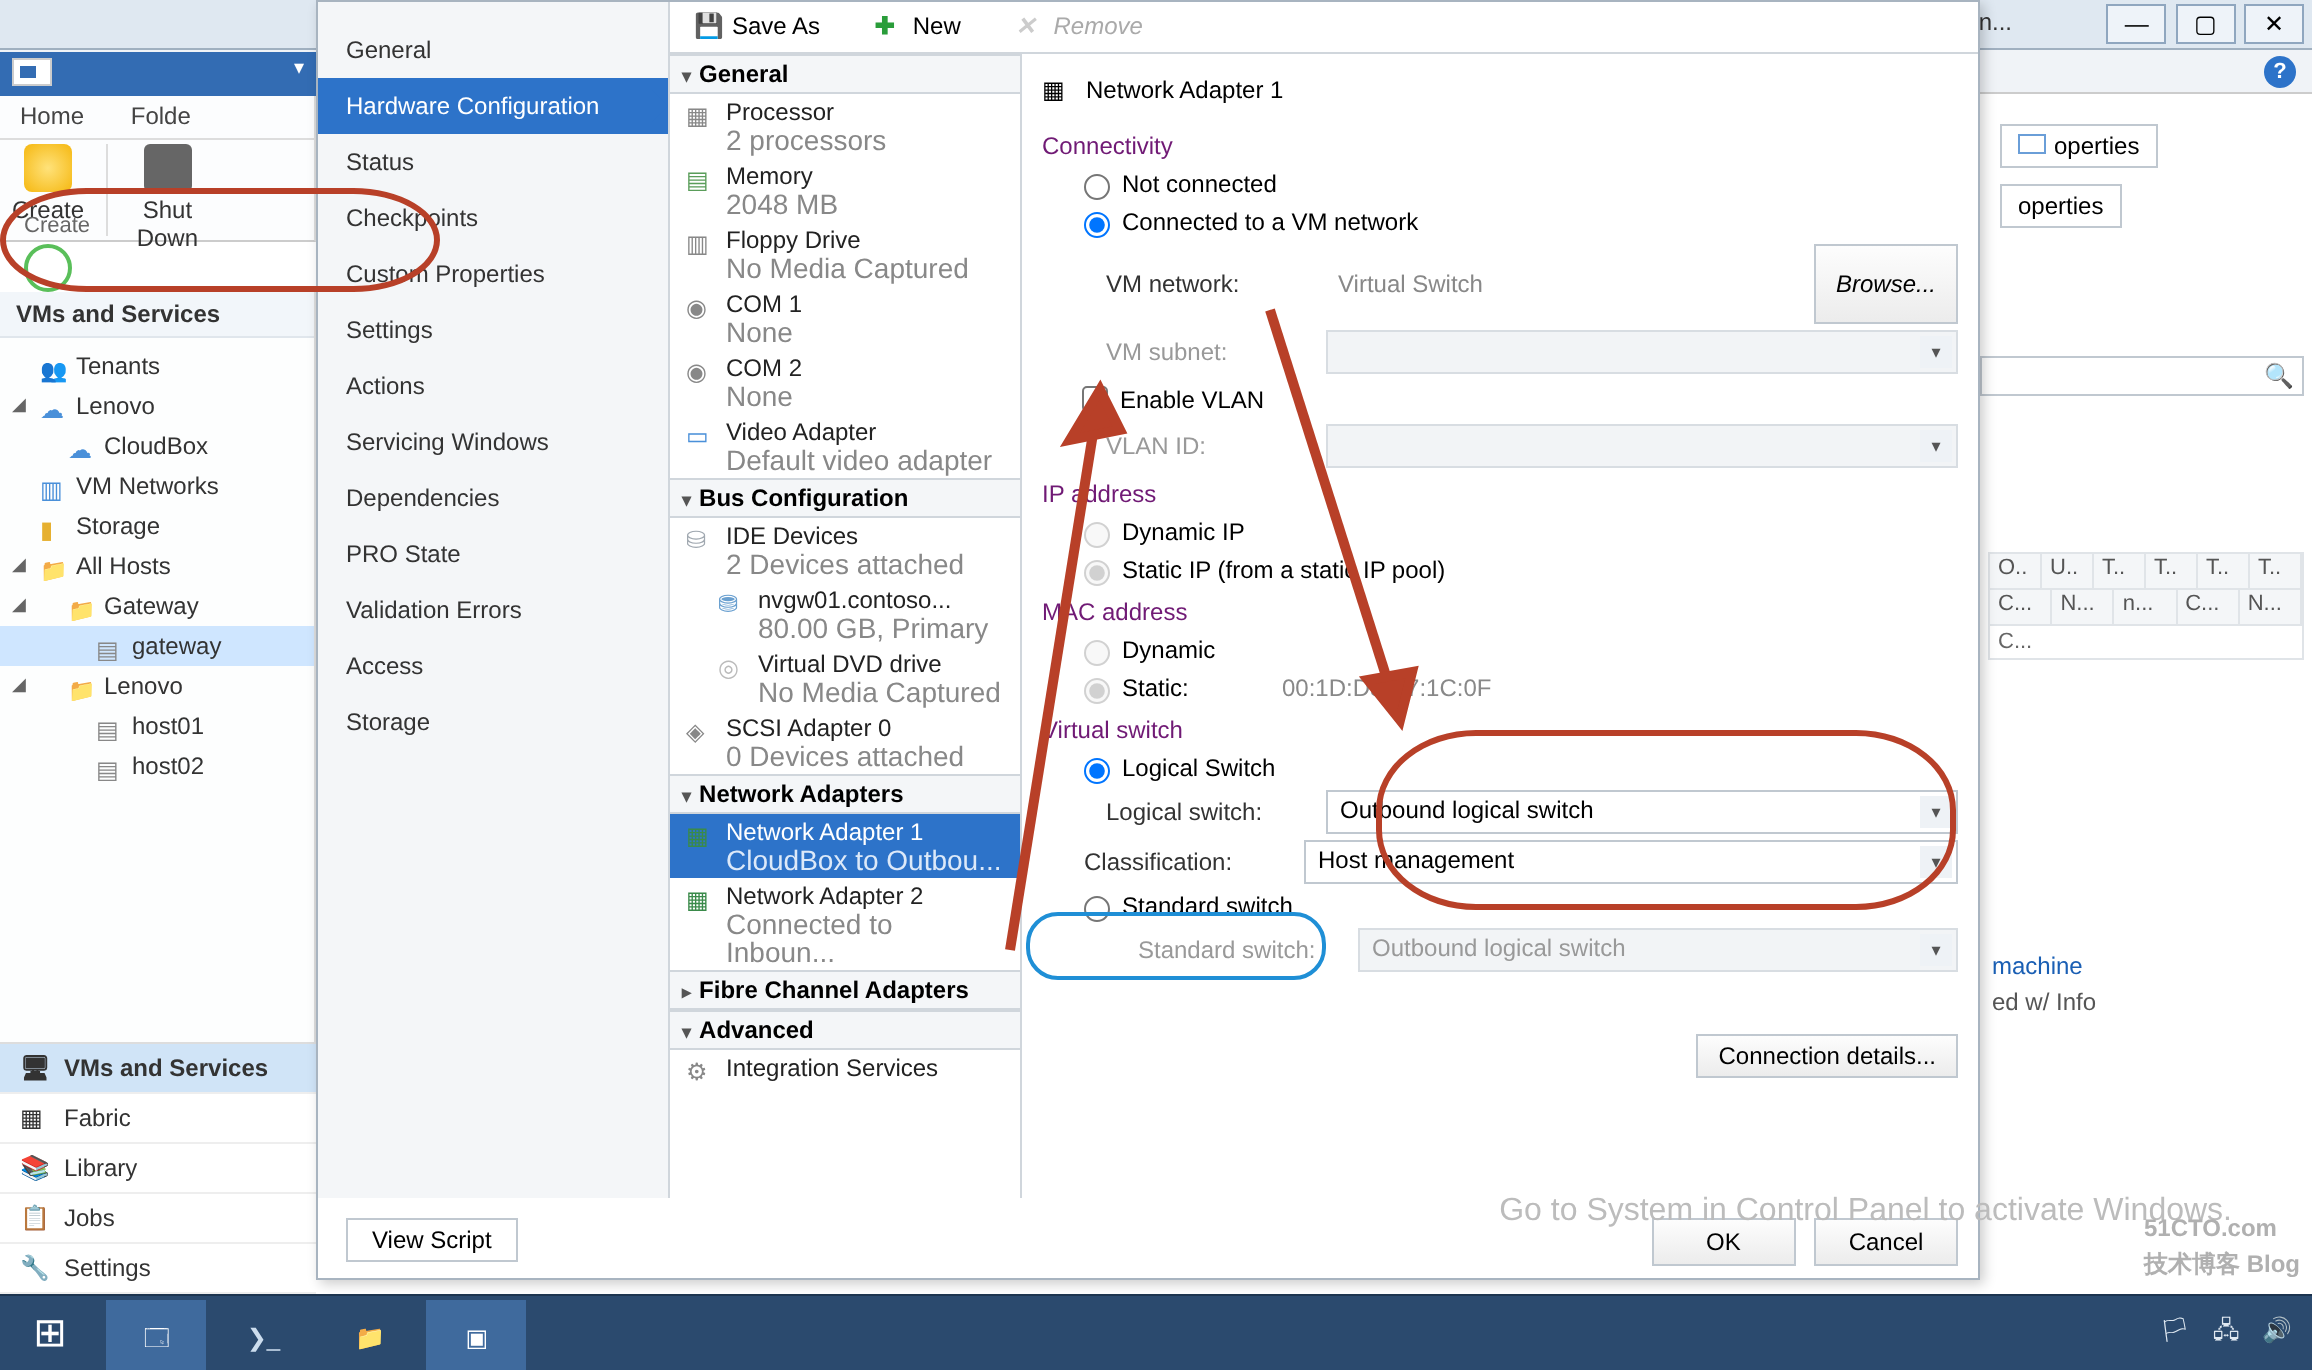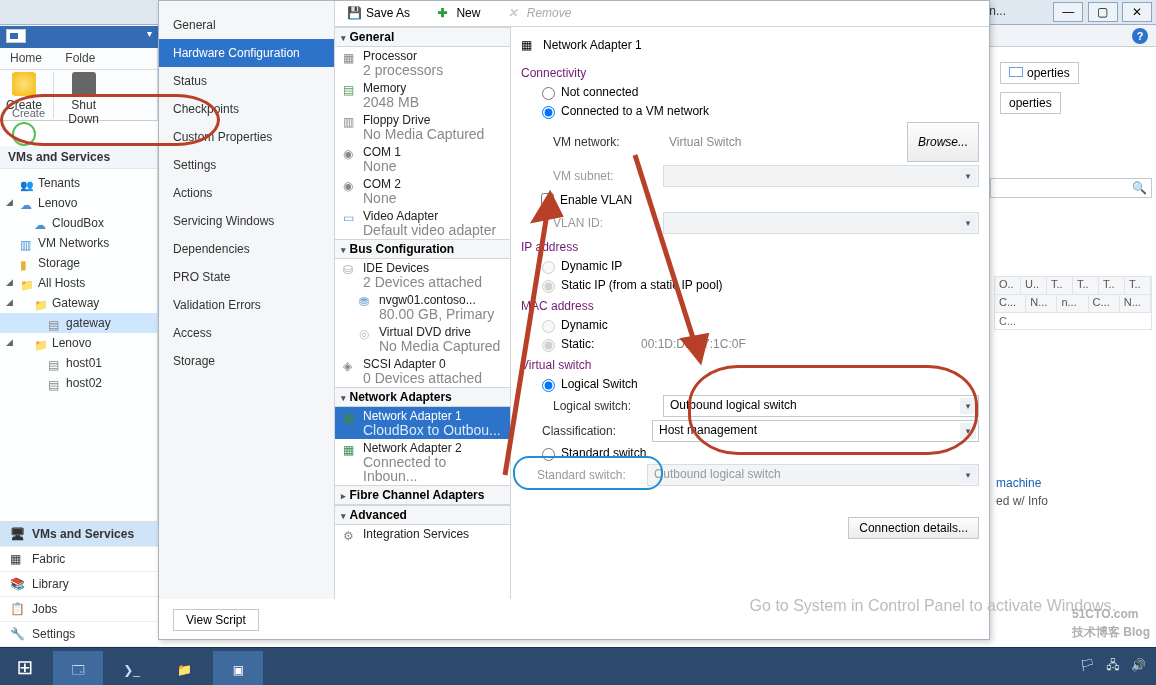--- a/index.html
+++ b/index.html
@@ -404,28 +404,32 @@
         <div class="combo"><span>Outbound logical switch</span><span class="dd">▾</span></div>
       </div>
     <div class="field" style="margin-left:21px">
         <span class="lbl">Classification:</span>
         <div class="combo"><span>Host management</span><span class="dd">▾</span></div>
       </div>
     <div class="field">
         <input type="radio" class="radio" name="sw" style="">
         <span>Standard switch</span>
       </div>
-    <div class="field dis" style="margin-left:16px">
+    <div class="field dis" style="margin-left:48px">
         <span class="lbl">Standard switch:</span>
         <div class="combo dis"><span>Outbound logical switch</span><span class="dd">▾</span></div>
       </div>
 
     <button class="condet">Connection details...</button>
   </div>
 
+  <div class="okcancel">
+    <button>OK</button>
+    <button>Cancel</button>
+  </div>
 </div>
 
 <svg class="anno" style="left:0;top:0" width="1156" height="685">
   <line x1="505" y1="475" x2="550" y2="195" class="arrow"></line>
   <polygon points="550,195 535,220 560,215" class="arrow"></polygon>
   <line x1="635" y1="155" x2="700" y2="360" class="arrow"></line>
   <polygon points="700,360 684,340 706,336" class="arrow"></polygon>
 </svg>
 <div class="anno el1" style="left:690;top:94px;width:220px;height:52px"></div>
 <div class="anno el1" style="left:688px;top:365px;width:290px;height:90px;border-radius:50px/40px"></div>

